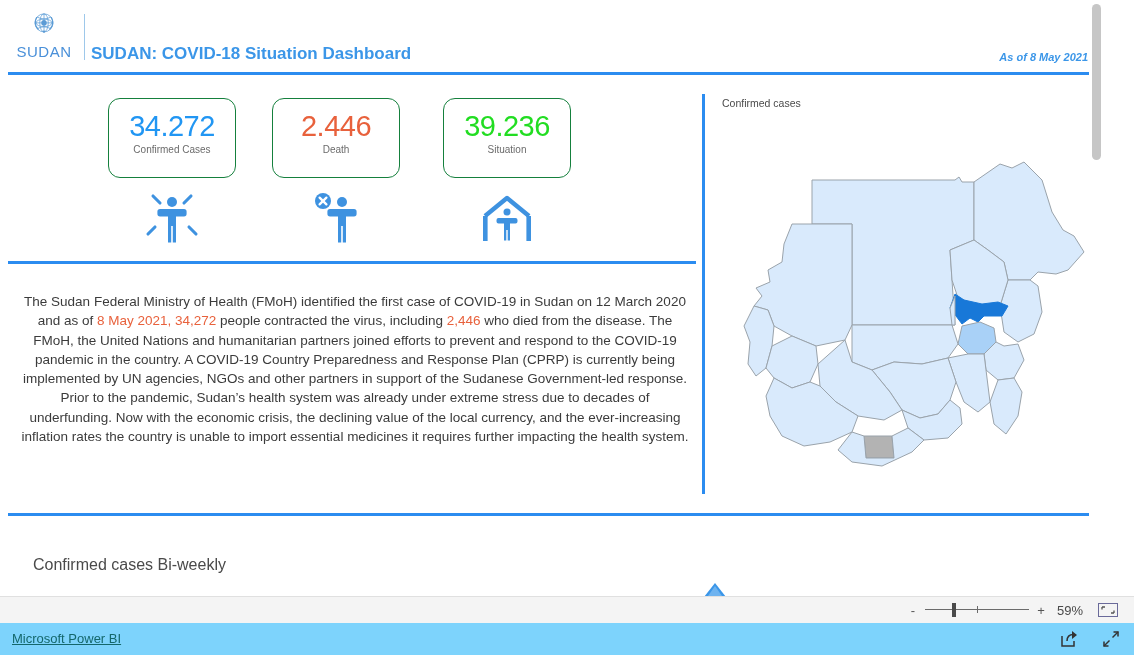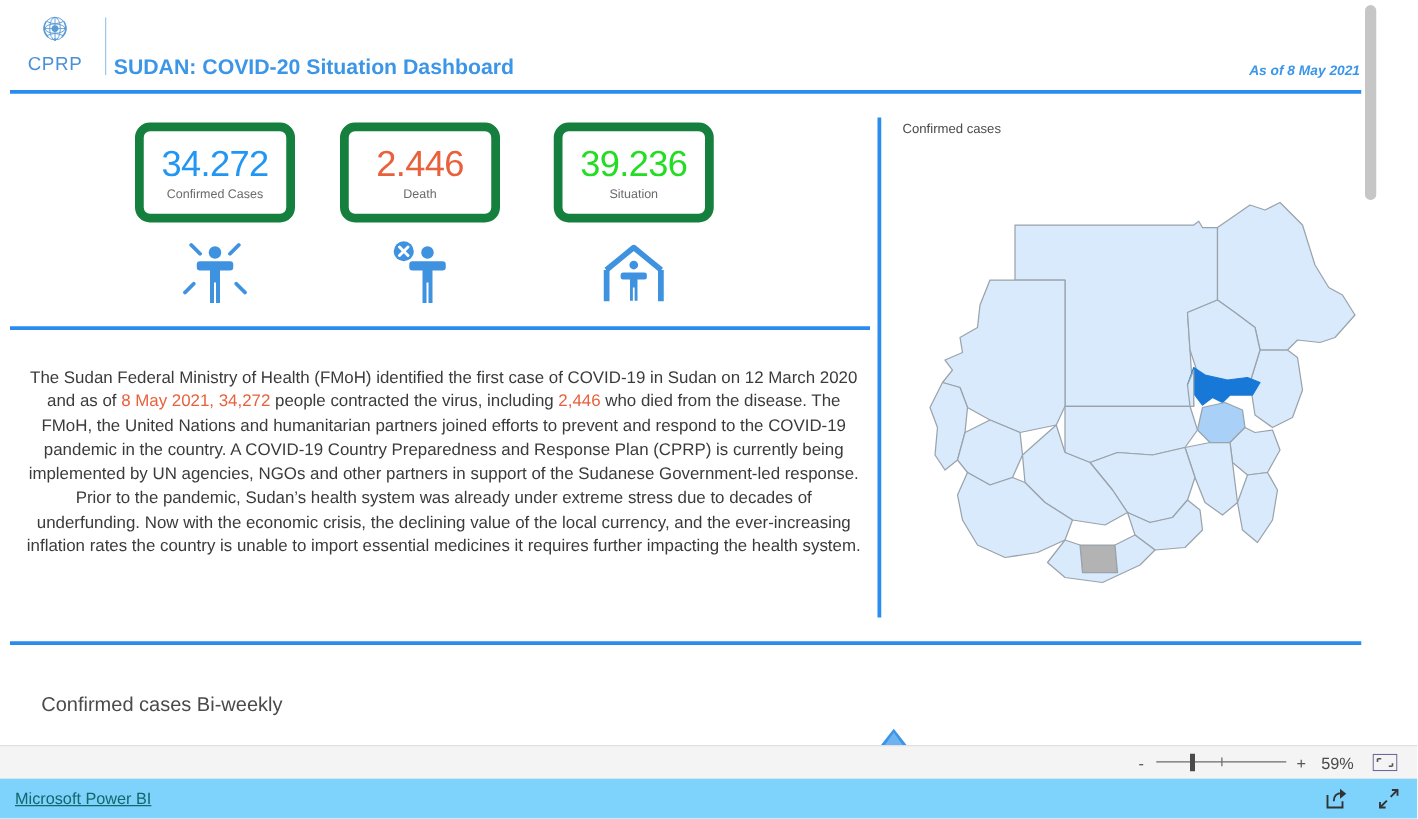--- a/index.html
+++ b/index.html
@@ -76,21 +76,21 @@
     left: 8px; top: 72px;
     width: 1088px; height: 3px;
     background: #2b8cf0;
   }
 
   
   .kpi {
     position: absolute;
     width: 128px;
     height: 80px;
-    border: 7px solid #15803d;
+    border: 1px solid #15803d;
     border-radius: 12px;
     background: #ffffff;
     box-sizing: border-box;
     text-align: center;
   }
   .kpi-value {
     display: block;
     margin-top: 10px;
     font-size: 29px;
     line-height: 34px;
@@ -288,26 +288,26 @@
             </g>
             <g fill="none" stroke="#5b9bd5" stroke-width="2.2" stroke-linecap="round">
               <path d="M21 40 Q12 31 18 18"></path>
               <path d="M43 40 Q52 31 46 18"></path>
             </g>
             <g fill="#5b9bd5">
               <circle cx="32" cy="44.5" r="2"></circle>
             </g>
           </svg>
         </span>
-        <div id="ocha-text">CPRP</div>
+        <div id="ocha-text">SUDAN</div>
       </div>
 
       <div id="header-divider"></div>
 
-      <div id="dash-title">SUDAN: COVID-20 Situation Dashboard</div>
+      <div id="dash-title">SUDAN: COVID-18 Situation Dashboard</div>
 
       <div id="as-of">As of 8 May 2021</div>
 
       <div id="header-rule"></div>
     </div>
 
     <div class="kpi" style="left:108px; top:98px;">
       <span class="kpi-value" style="color:#2196f3;">34.272</span>
       <span class="kpi-label">Confirmed Cases</span>
     </div>

